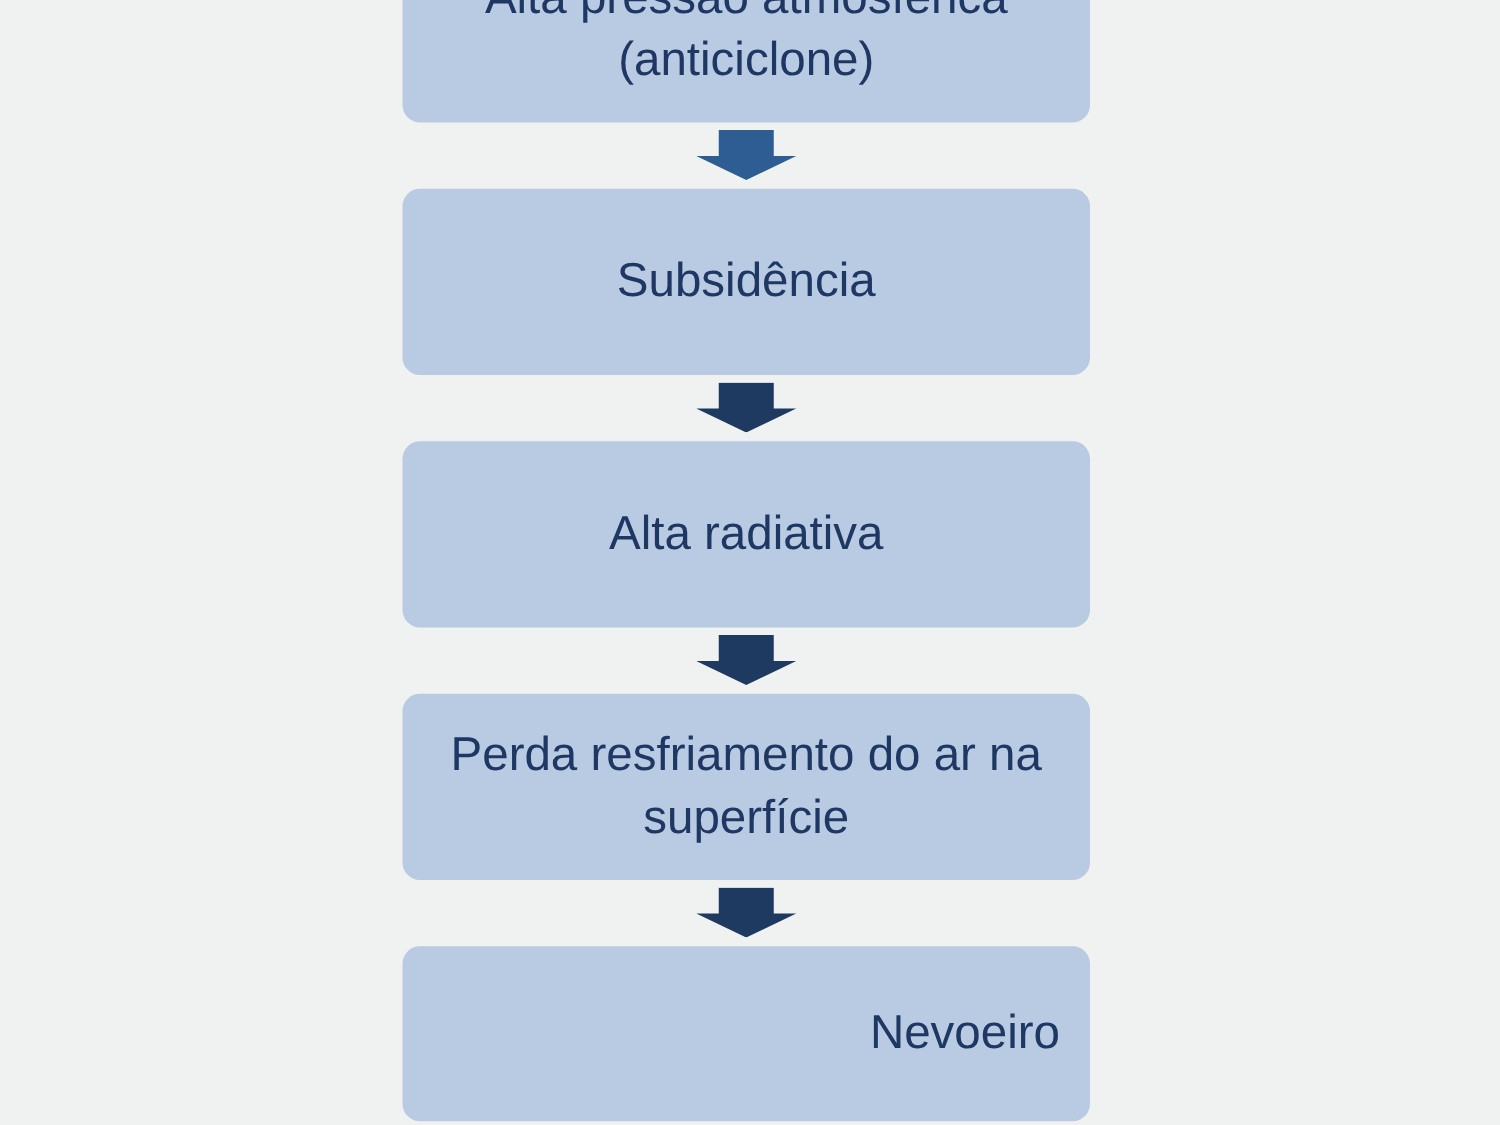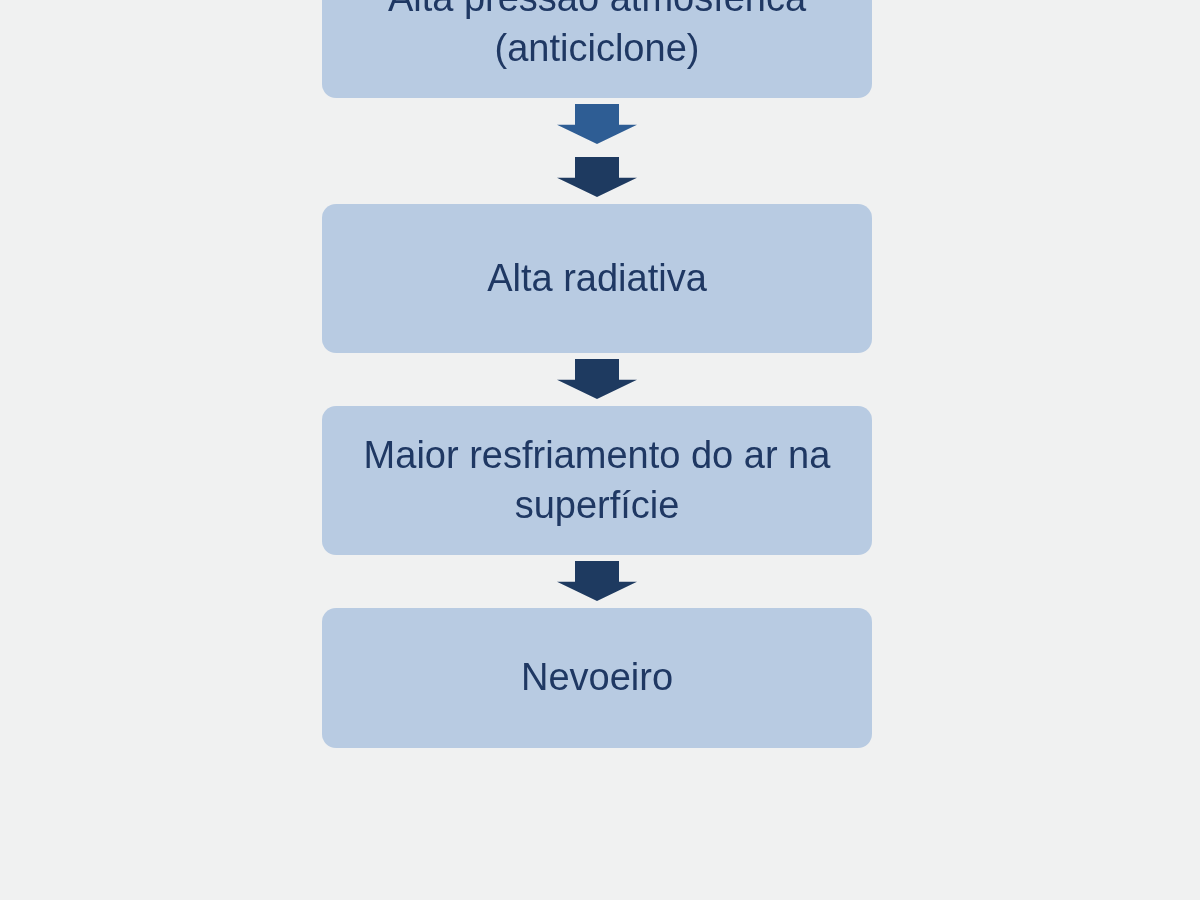--- a/index.html
+++ b/index.html
@@ -35,20 +35,21 @@
     align-items: center;
     justify-content: center;
     text-align: center;
     font-size: 38px;
     font-weight: 500;
     line-height: 1.3;
     flex: none;
   }
   .node:last-child {
     height: 140px;
+    justify-content: flex-end;
   }
   .arrow {
     width: 80px;
     height: 40px;
     margin: 6px 0 7px 0;
     flex: none;
     background: var(--arrow-rest, #1e3a60);
     clip-path: polygon(22.5% 0, 77.5% 0, 77.5% 52%, 100% 52%, 50% 100%, 0 52%, 22.5% 52%);
   }
   .arrow.first {
@@ -59,31 +60,34 @@
 <body>
 
 <div class="flow">
 
   <div class="node">
     <span>Alta pressão atmosférica (anticiclone)</span>
   </div>
 
   <div class="arrow first"></div>
 
+  <div class="node">
+    <span>Subsidência</span>
+  </div>
 
   <div class="arrow"></div>
 
   <div class="node">
     <span>Alta radiativa</span>
   </div>
 
   <div class="arrow"></div>
 
   <div class="node">
-    <span>Maior resfriamento do ar na superfície</span>
+    <span>Perda resfriamento do ar na superfície</span>
   </div>
 
   <div class="arrow"></div>
 
   <div class="node">
     <span>Nevoeiro</span>
   </div>
 
 </div>
 

